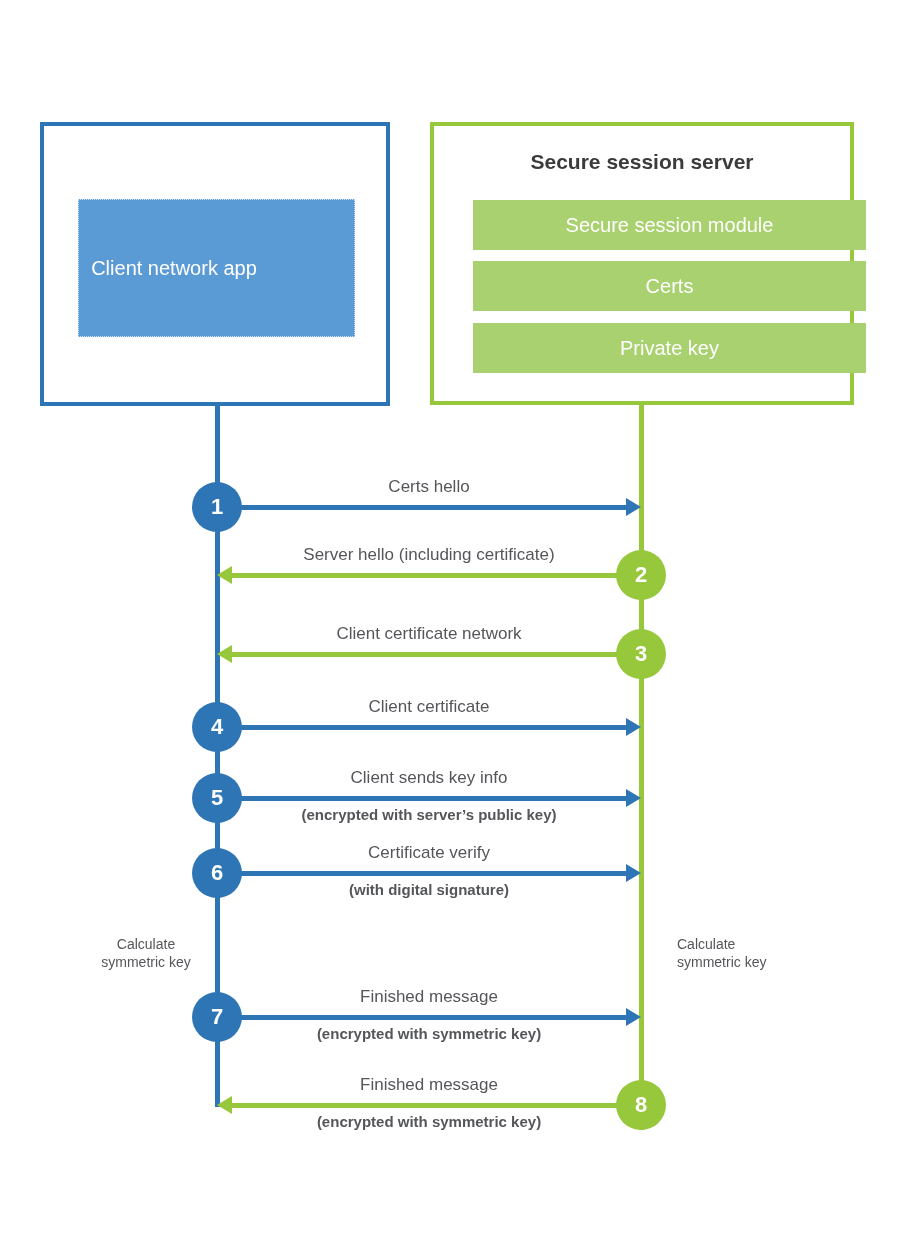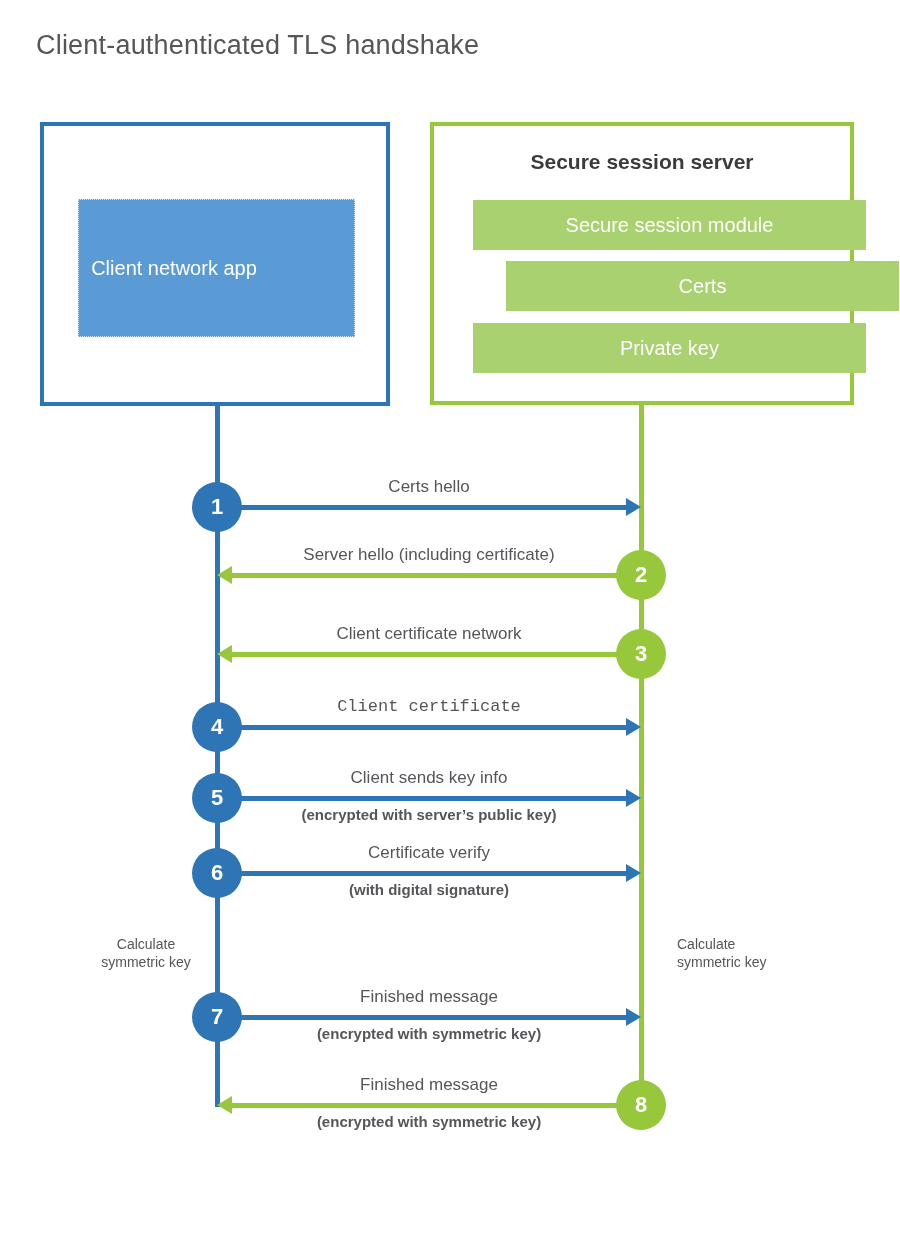--- a/index.html
+++ b/index.html
@@ -70,33 +70,32 @@
   .note{position:absolute;font-size:14px;line-height:17.5px;color:var(--text);white-space:pre-line;z-index:4;}
   .note-decrypt{left:667px;top:763px;width:180px;text-align:left;}
   .note-calc-left{left:86px;top:936px;width:120px;text-align:center;}
   .note-calc-right{left:677px;top:936px;width:140px;text-align:left;}
 </style>
 <title>Client-authenticated TLS handshake</title></head>
 <body>
 
 <div class="canvas">
 
-  <h1 class="page-title">Client-authenticated TLS handshake</h1>
 
   <div class="actor-box client-box">
     <div class="client-app">
       <span>Client network app</span>
     </div>
   </div>
 
   <div class="actor-box server-box">
     <div class="actor-title">Secure session server</div>
     <div id="server-modules">
         <div class="server-module" style="top: 74px;">Secure session module</div>
-        <div class="server-module" style="top: 135px; margin-left: 33px;">Certs</div>
+        <div class="server-module" style="top: 135px;">Certs</div>
         <div class="server-module" style="top: 197px;">Private key</div>
       </div>
   </div>
 
   <div class="lifeline blue"></div>
   <div class="lifeline green"></div>
 
   <div id="steps">
       <div class="step-circle blue" style="left: 192px; top: 482px;">1</div>
       <div class="arrow-line blue" style="top: 504.5px; width: 409px; left: 217px;"></div>
@@ -106,21 +105,21 @@
       <div class="arrow-line green" style="top: 572.5px; width: 409px; left: 232px;"></div>
       <div class="arrow-head left" style="top: 566px; left: 217px;"></div>
       <div class="msg-label" style="top: 545px;">Server hello (including certificate)</div>
       <div class="step-circle green" style="left: 616px; top: 629px;">3</div>
       <div class="arrow-line green" style="top: 651.5px; width: 409px; left: 232px;"></div>
       <div class="arrow-head left" style="top: 645px; left: 217px;"></div>
       <div class="msg-label" style="top: 624px;">Client certificate network</div>
       <div class="step-circle blue" style="left: 192px; top: 702px;">4</div>
       <div class="arrow-line blue" style="top: 724.5px; width: 409px; left: 217px;"></div>
       <div class="arrow-head right" style="top: 718px; left: 626px;"></div>
-      <div class="msg-label" style="top: 697px; font-family: Liberation Mono, monospace;">Client certificate</div>
+      <div class="msg-label" style="top: 697px;">Client certificate</div>
       <div class="step-circle blue" style="left: 192px; top: 773px;">5</div>
       <div class="arrow-line blue" style="top: 795.5px; width: 409px; left: 217px;"></div>
       <div class="arrow-head right" style="top: 789px; left: 626px;"></div>
       <div class="msg-label" style="top: 768px;">Client sends key info</div>
       <div class="msg-sub" style="top: 806px;">(encrypted with server’s public key)</div>
       <div class="step-circle blue" style="left: 192px; top: 848px;">6</div>
       <div class="arrow-line blue" style="top: 870.5px; width: 409px; left: 217px;"></div>
       <div class="arrow-head right" style="top: 864px; left: 626px;"></div>
       <div class="msg-label" style="top: 843px;">Certificate verify</div>
       <div class="msg-sub" style="top: 881px;">(with digital signature)</div>

